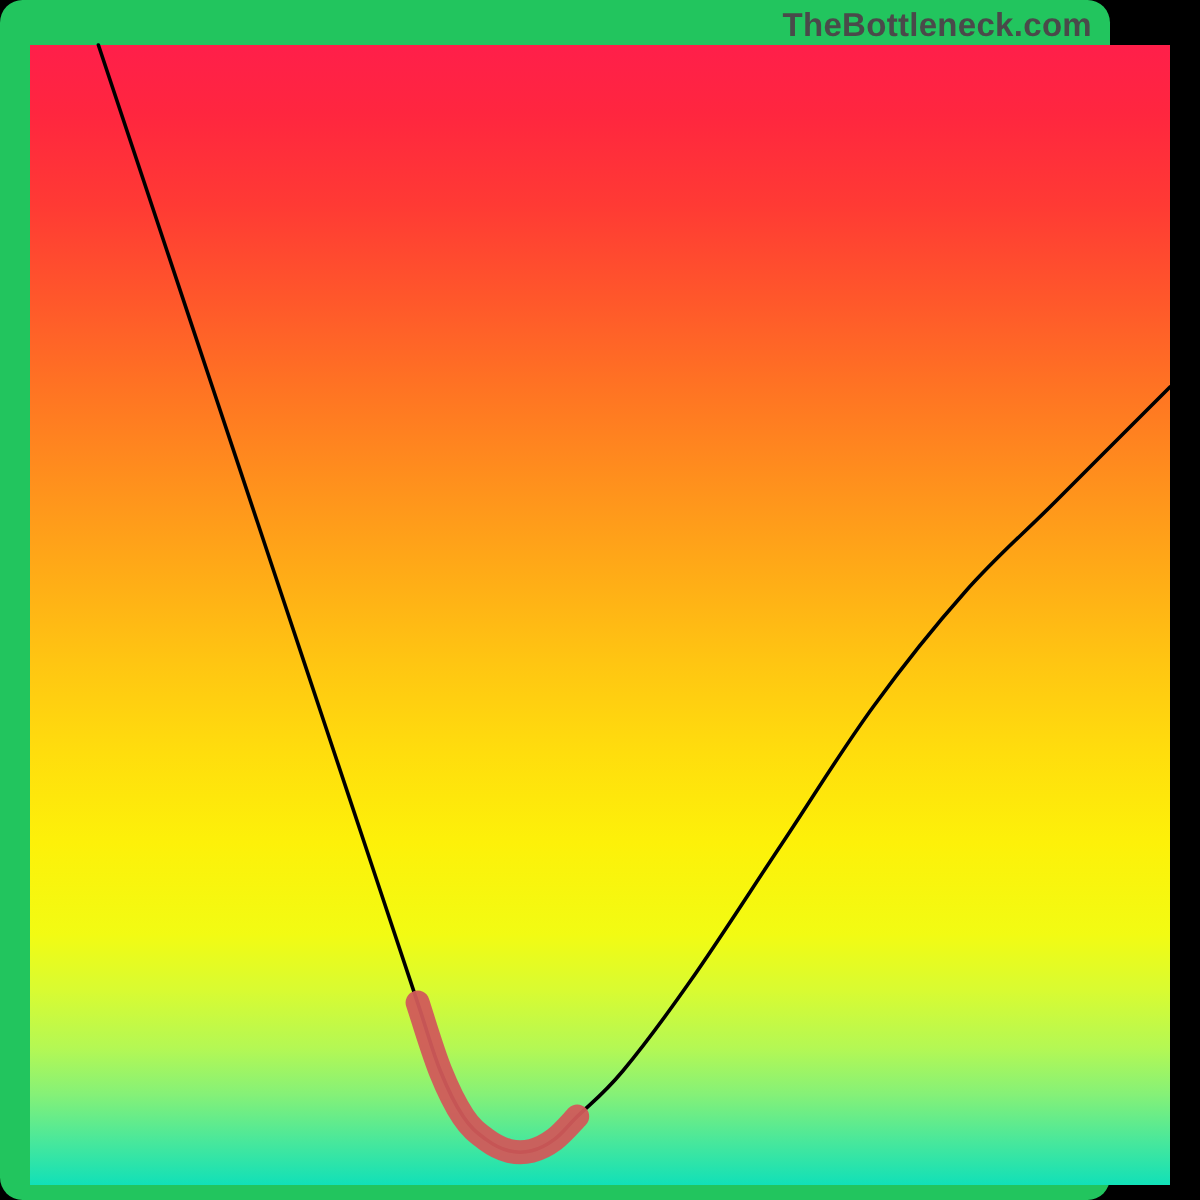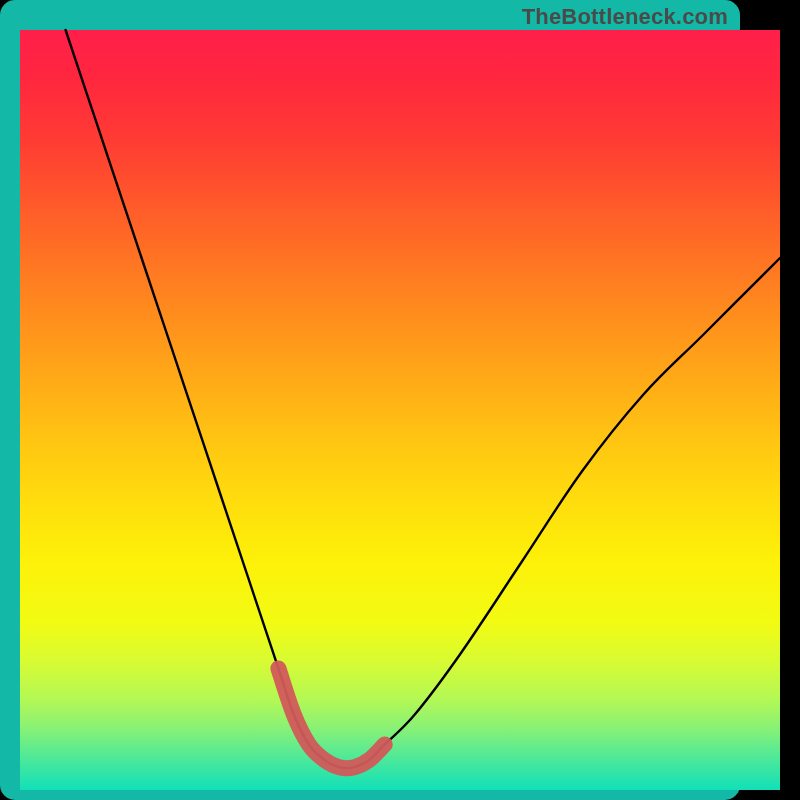--- a/index.html
+++ b/index.html
@@ -7,21 +7,21 @@
     padding: 0;
     width: 800px;
     height: 800px;
     background: #000;
     overflow: hidden;
   }
   .outer {
     position: relative;
     width: 740px;
     height: 800px;
-    background: #14b8a6;
+    background: #22c55e;
     border-radius: 15px;
   }
   .watermark {
     position: absolute;
     top: 4px;
     right: 12px;
     font-family: Arial, Helvetica, sans-serif;
     font-size: 22px;
     font-weight: 600;
     color: #4a4a4a;

